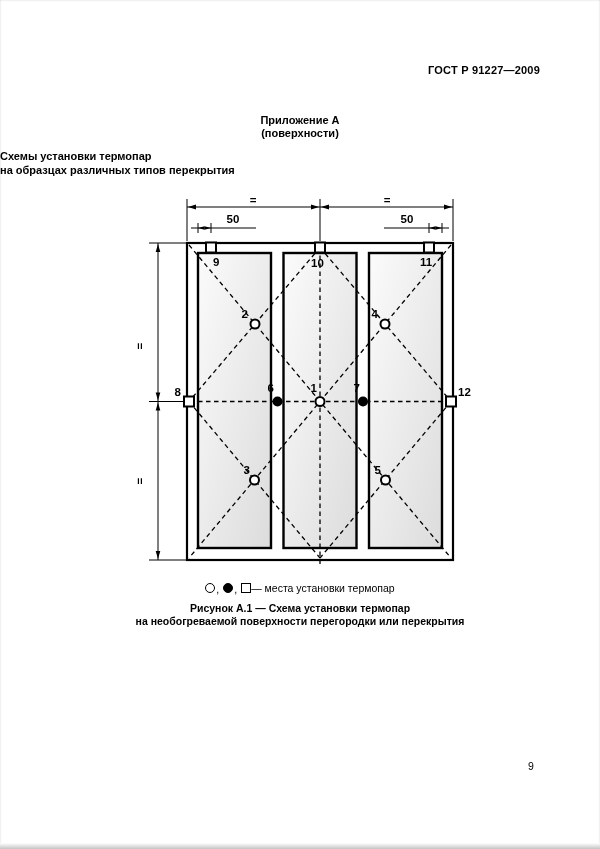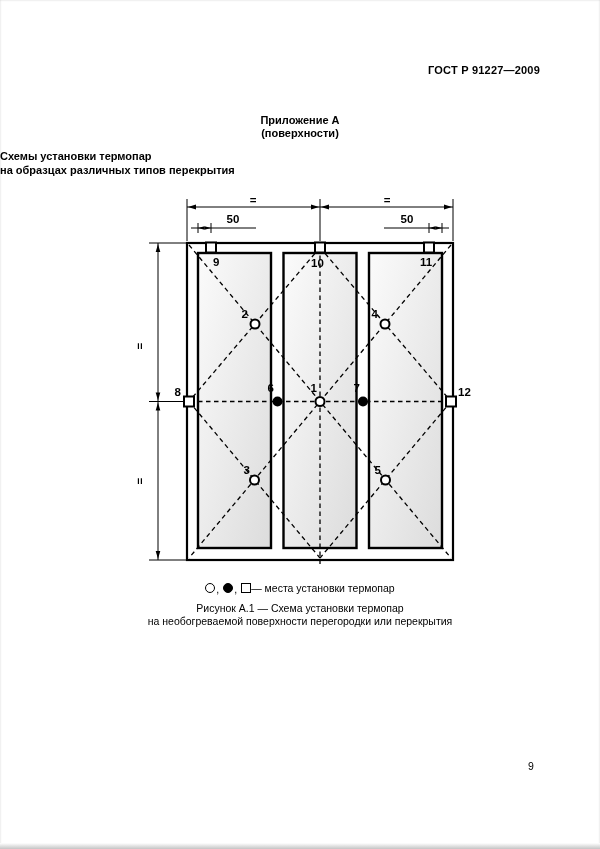--- a/index.html
+++ b/index.html
@@ -35,21 +35,21 @@
     display:flex; justify-content:center; align-items:center;
     font-size:10.5px;
   }
   .sym { display:inline-block; width:8px; height:8px; border:1.7px solid #000; box-sizing:content-box; }
   .sym.circle { border-radius:50%; }
   .sym.filled { background:#000; border-radius:50%; }
   .legend .comma { margin:2px 4px 0 1px; }
   .legend .legend-text { }
   .figure-caption {
     position:absolute; top:602px; left:0; width:100%;
-    text-align:center; font-size:10.5px; line-height:13px;
+    text-align:center; font-size:10.5px; line-height:13px;font-weight:bold;
   }
   .page-number { position:absolute; top:760px; left:528px; font-size:10.5px; }
 </style>
 </head>
 <body>
 
 <div class="page">
 
   <div class="gost-header">ГОСТ Р 91227—2009</div>
 

